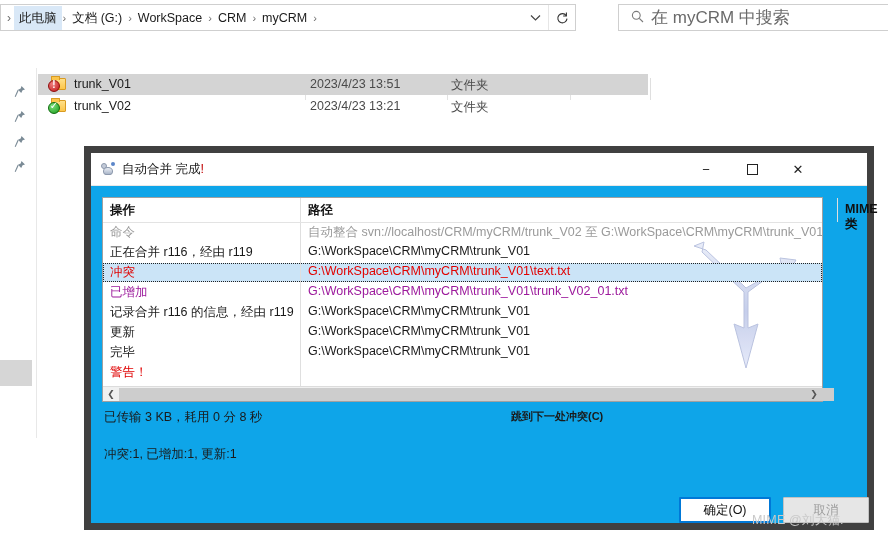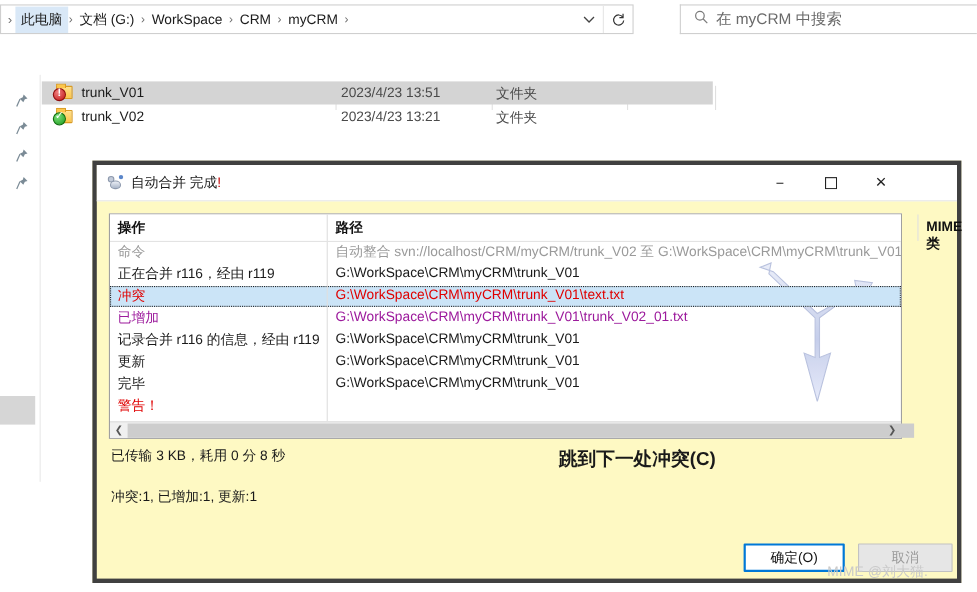--- a/index.html
+++ b/index.html
@@ -45,21 +45,21 @@
   .addr-refresh {
     position:absolute; right:0; top:0; bottom:0; width:27px;
     display:flex; align-items:center; justify-content:center;
     color:#333; font-size:14px; border-left:1px solid #e6e6e6;
   }
   .search-box {
     position: absolute; left: 618px; top: 4px; width: 270px; height: 27px;
     border: 1px solid #cfcfcf; border-right:none; background: #fff;
     display:flex; align-items:center; gap:7px; padding-left: 12px;
   }
-  .search-ph { font-size: 14px; color:#6a6a6a; }
+  .search-ph { font-size: 17px; color:#6a6a6a; }
 
   
   .col-head {
     position: absolute; left: 0; top: 38px; width: 888px; height: 30px;
     background: #ffffff;
   }
   .col-head .sort-caret {
     position:absolute; left: 176px; top: 37px; font-size: 9px; color:#7a7a7a;
   }
   .ch {
@@ -102,21 +102,21 @@
   
   .rail { position:absolute; left:0; top:38px; width:37px; height:400px; background:#fff;
           border-right:1px solid #e8e8e8; }
   .pin { position:absolute; left:14px; width:12px; height:14px; color:#7b8b96; font-size:12px;
          line-height:14px; }
   .gray-blk { position:absolute; left:0; top:360px; width:32px; height:26px; background:#d6d6d6; }
 
   
   #dialog {
     position: absolute; left: 84px; top: 146px; width: 790px; height: 384px;
-    background: #fef9c3; border: 4px solid #404040;
+    background: #0ea5e9; border: 7px solid #404040;
     box-shadow: 0 0 0 0 rgba(0,0,0,0);
   }
   .dlg-title {
     position:absolute; left:0; top:0; width:100%; height:33px; background:#ffffff;
     border-bottom:1px solid #e8e8e8;
   }
   .dlg-ico {
     position:absolute; left:10px; top:9px; width:15px; height:15px;
   }
   .dlg-ico .body {
@@ -175,21 +175,21 @@
     border-top:1px solid #dcdcdc; display:flex; align-items:center;
   }
   .hs-arrow { width:16px; height:15px; display:flex; align-items:center; justify-content:center;
               font-size:9px; color:#555; }
   .hs-thumb { position:absolute; left:16px; width:715px; top:1px; height:13px; background:#cdcdcd; }
 
   
   .stat1 { position:absolute; left:13px; top:256px; font-size:12.5px; color:#1a1a1a; }
   .stat2 { position:absolute; left:13px; top:293px; font-size:12.5px; color:#1a1a1a; }
   .jumplink {
-    position:absolute; left:420px; top:256px; font-size:17px; font-weight:bold; color:#1a1a1a;
+    position:absolute; left:420px; top:256px; font-size:11px; font-weight:bold; color:#1a1a1a;
   }
 
   .btn {
     position:absolute; height:26px; font-size:12.5px; display:flex;
     align-items:center; justify-content:center; border-radius:1px;
   }
   .btn.ok {
     left:588px; top:344px; width:92px; background:#ffffff;
     border:2px solid #0078d7; color:#111;
   }

